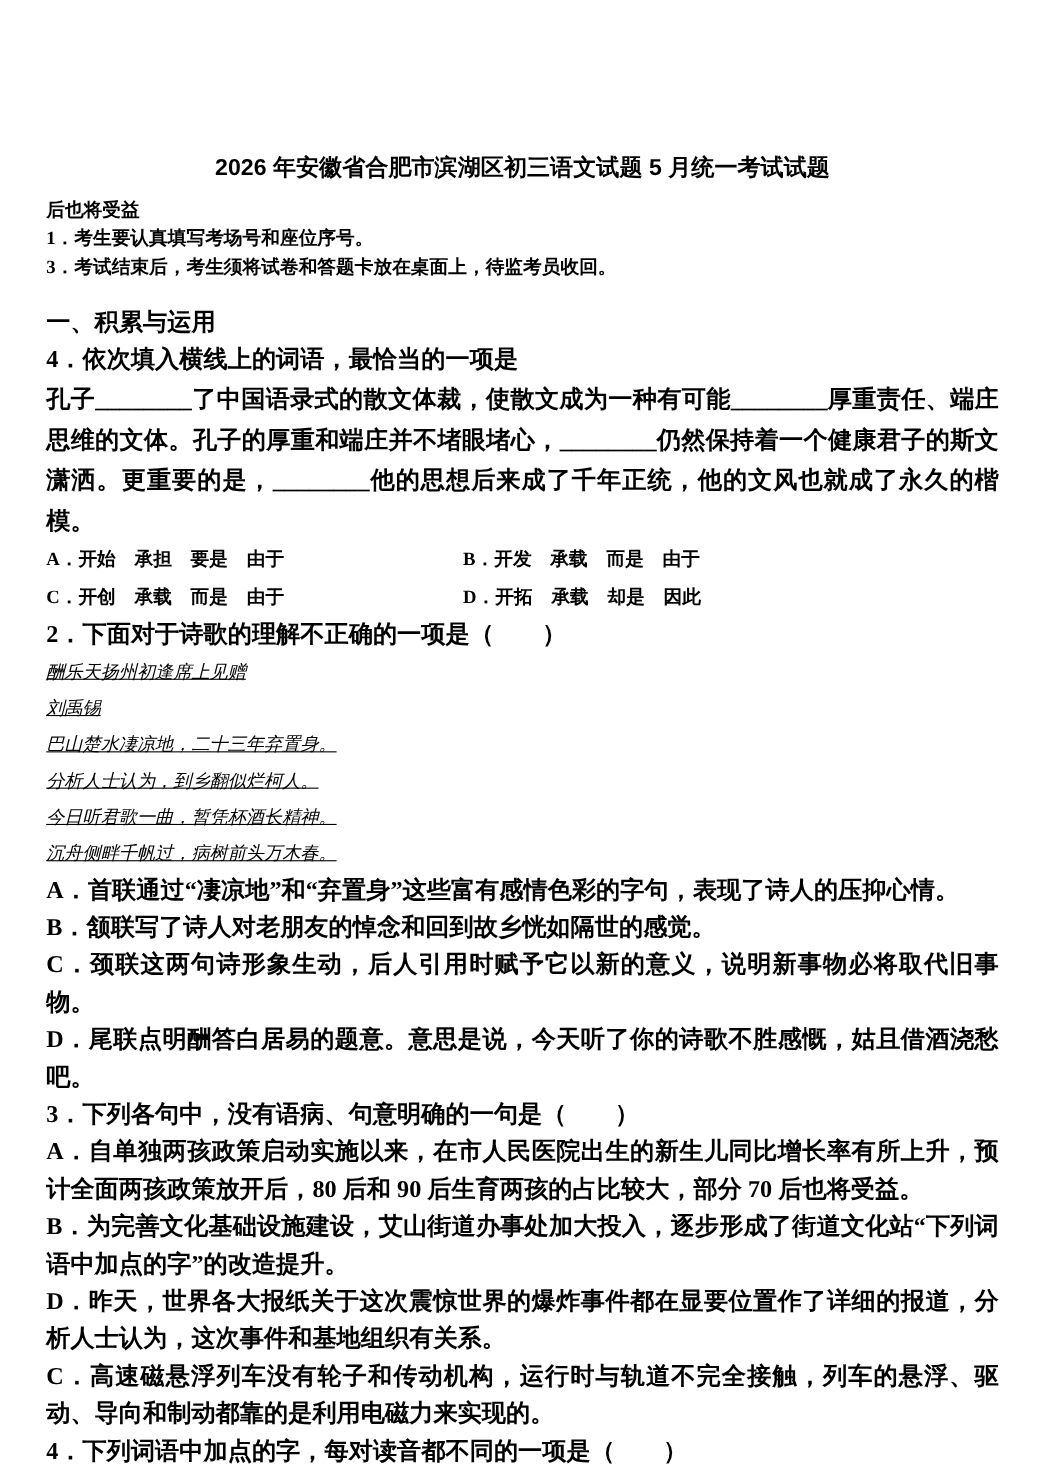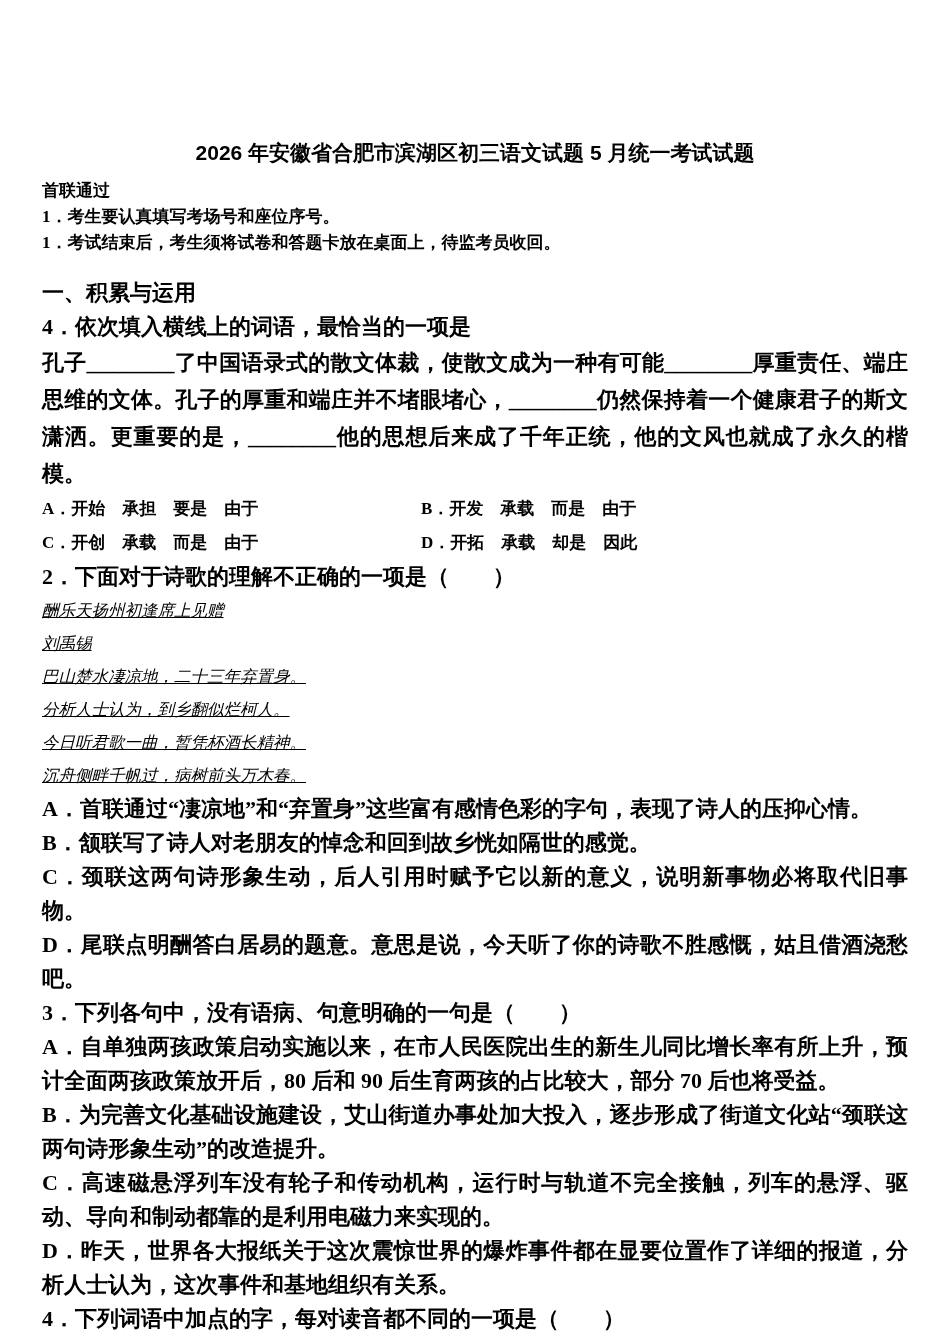--- a/index.html
+++ b/index.html
@@ -68,23 +68,23 @@
   }
 </style>
 </head>
 <body>
 
 <div class="page">
 
   <h1 class="title">2026 年安徽省合肥市滨湖区初三语文试题 5 月统一考试试题</h1>
 
   <div class="notice">
-    <p>首联通过</p>
+    <p>后也将受益</p>
     <p>1．考生要认真填写考场号和座位序号。</p>
-    <p>1．考试结束后，考生须将试卷和答题卡放在桌面上，待监考员收回。</p>
+    <p>3．考试结束后，考生须将试卷和答题卡放在桌面上，待监考员收回。</p>
   </div>
 
   <div class="main">
 
     <p class="section-heading">一、积累与运用</p>
 
     <p>4．依次填入横线上的词语，最恰当的一项是</p>
     <p class="passage">孔子________了中国语录式的散文体裁，使散文成为一种有可能________厚重责任、端庄思维的文体。孔子的厚重和端庄并不堵眼堵心，________仍然保持着一个健康君子的斯文潇洒。更重要的是，________他的思想后来成了千年正统，他的文风也就成了永久的楷模。</p>
     <div class="optrow">
       <span class="opt-left">A．开始　承担　要是　由于</span>
@@ -102,21 +102,21 @@
     <p class="poem">分析人士认为，到乡翻似烂柯人。</p>
     <p class="poem">今日听君歌一曲，暂凭杯酒长精神。</p>
     <p class="poem">沉舟侧畔千帆过，病树前头万木春。</p>
     <p>A．首联通过“凄凉地”和“弃置身”这些富有感情色彩的字句，表现了诗人的压抑心情。</p>
     <p>B．颔联写了诗人对老朋友的悼念和回到故乡恍如隔世的感觉。</p>
     <p>C．颈联这两句诗形象生动，后人引用时赋予它以新的意义，说明新事物必将取代旧事物。</p>
     <p>D．尾联点明酬答白居易的题意。意思是说，今天听了你的诗歌不胜感慨，姑且借酒浇愁吧。</p>
 
     <p>3．下列各句中，没有语病、句意明确的一句是（　　）</p>
     <p>A．自单独两孩政策启动实施以来，在市人民医院出生的新生儿同比增长率有所上升，预计全面两孩政策放开后，80 后和 90 后生育两孩的占比较大，部分 70 后也将受益。</p>
-    <p>B．为完善文化基础设施建设，艾山街道办事处加大投入，逐步形成了街道文化站“颈联这两句诗形象生动”的改造提升。</p>
+    <p>B．为完善文化基础设施建设，艾山街道办事处加大投入，逐步形成了街道文化站“下列词语中加点的字”的改造提升。</p>
+    <p>D．昨天，世界各大报纸关于这次震惊世界的爆炸事件都在显要位置作了详细的报道，分析人士认为，这次事件和基地组织有关系。</p>
     <p>C．高速磁悬浮列车没有轮子和传动机构，运行时与轨道不完全接触，列车的悬浮、驱动、导向和制动都靠的是利用电磁力来实现的。</p>
-    <p>D．昨天，世界各大报纸关于这次震惊世界的爆炸事件都在显要位置作了详细的报道，分析人士认为，这次事件和基地组织有关系。</p>
 
     <p>4．下列词语中加点的字，每对读音都不同的一项是（　　）</p>
 
   </div>
 
 </div>
 
 </body></html>

